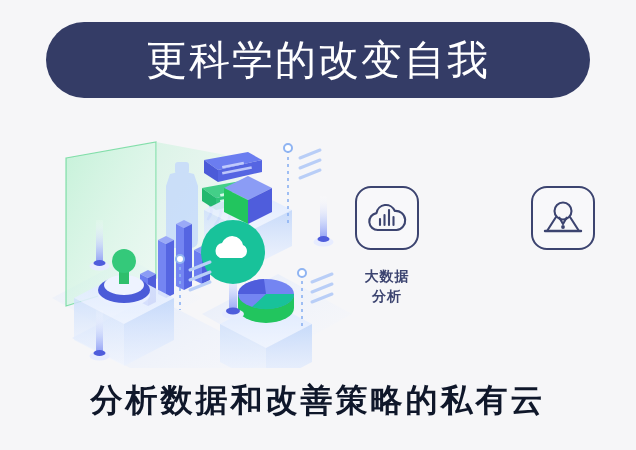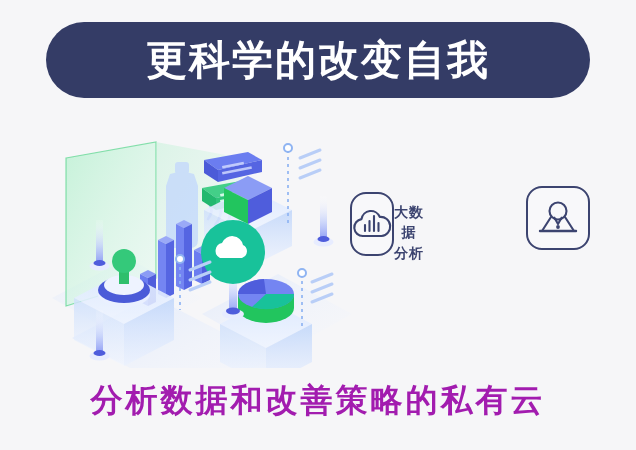--- a/index.html
+++ b/index.html
@@ -11,48 +11,48 @@
   }
   .stage{position:absolute;inset:0;}
 
   
   .header-pill{
     position:absolute;left:46px;top:22px;width:544px;height:76px;
     background:#343c66;border-radius:38px;
     display:flex;align-items:center;justify-content:center;
   }
   .header-title{
-    color:#ffffff;font-size:41px;font-weight:bold;letter-spacing:2px;
+    color:#ffffff;font-size:41px;font-weight:normal;letter-spacing:2px;
     line-height:1;white-space:nowrap;
   }
 
   
   .illus{position:absolute;left:52px;top:128px;width:300px;height:240px;}
   .illus svg{display:block;}
 
   
   .features{
     position:absolute;left:350px;top:186px;width:250px;height:145px;
     display:flex;justify-content:space-between;align-items:flex-start;
   }
-  .feature{width:74px;display:flex;flex-direction:row;align-items:center;}
+  .feature{width:74px;display:flex;flex-direction:column;align-items:center;}
   .feature-icon{
     width:60px;height:60px;border:2px solid #3c4470;border-radius:16px;
     display:flex;align-items:center;justify-content:center;background:#f8f8fa;
   }
   .feature-label{
     margin-top:16px;text-align:center;color:#3c4470;
     font-size:14px;font-weight:bold;line-height:1.45;letter-spacing:1px;
   }
   .feature-label span{display:block;}
 
   
   .footer-tagline{
     position:absolute;left:0;right:0;top:384px;text-align:center;
-    color:#a21caf;font-size:32px;font-weight:bold;letter-spacing:3px;
+    color:#0f172a;font-size:32px;font-weight:bold;letter-spacing:3px;
     line-height:1;white-space:nowrap;
   }
 </style>
 </head>
 <body>
 
 <div class="stage">
 
   <div class="header-pill">
     <div class="header-title">更科学的改变自我</div>

